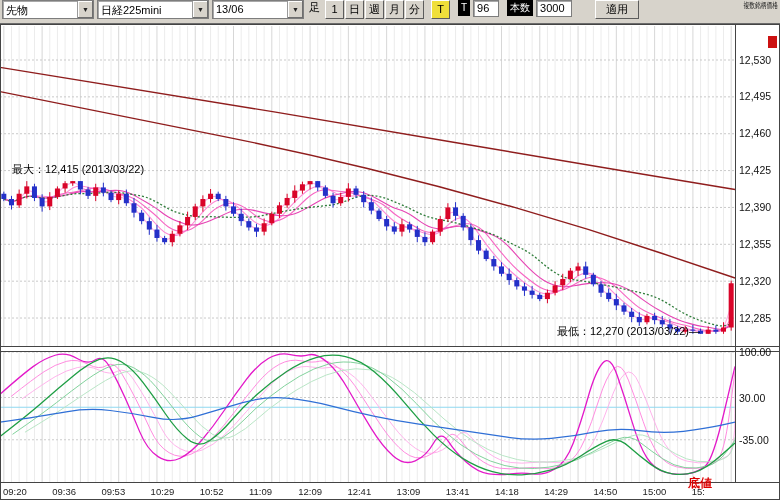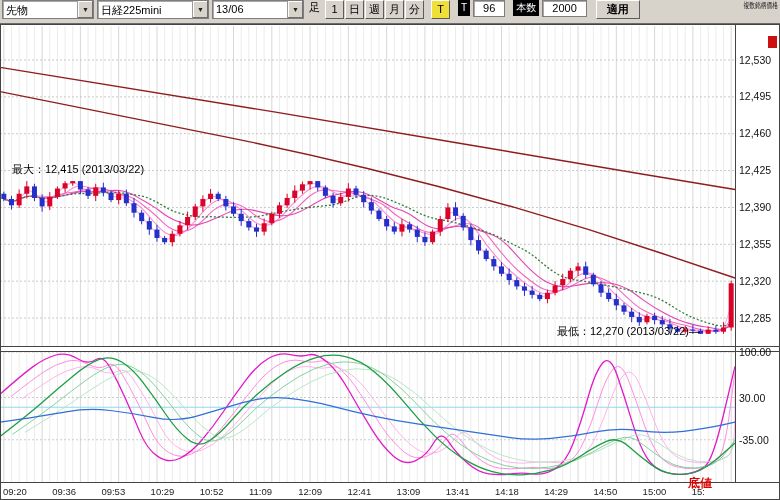--- a/index.html
+++ b/index.html
@@ -15,23 +15,23 @@
   .w90{width:92px}.w110{width:112px}.w85{width:92px}
   .tb-label{padding:0 2px;color:#000;}
   .btn3d{box-sizing:border-box;height:19px;min-width:19px;padding:0 2px;background:#d7d3cb;border:1px solid;
     border-color:#ffffff #5c5c5c #5c5c5c #ffffff;font-size:11px;line-height:15px;text-align:center;
     font-family:"Liberation Sans",sans-serif;color:#000;}
   #period-buttons{display:inline-flex;gap:1px;}
   .btn3d.yellow{background:#f0df3a;margin-left:4px;}
   .chip{display:inline-block;background:#000;color:#fff;height:16px;line-height:16px;padding:0 3px;
     font-size:10px;margin-left:5px;}
   .field{display:inline-block;box-sizing:border-box;background:#fff;border:1px solid #7d7d7d;
-    box-shadow:inset 1px 1px 0 #a8a8a8;height:17px;line-height:15px;padding:0 9px;font-size:11px;color:#000;}
+    box-shadow:inset 1px 1px 0 #a8a8a8;height:17px;line-height:15px;padding:0 3px;font-size:11px;color:#000;}
   .w30{min-width:26px}.w40{min-width:36px}
-  .btn3d.apply{min-width:44px;margin-left:6px;font-weight:bold;}
+  .btn3d.apply{min-width:44px;margin-left:20px;}
   .corner{margin-left:auto;font-size:8px;color:#222;transform:scaleX(0.72);transform-origin:right center;}
   .chart-wrap{width:653px;height:476px;}
   svg text{font-family:"Liberation Sans",sans-serif;}
 </style>
 </head>
 <body>
 
 <div class="app">
   <div class="toolbar">
     <div class="combo w90">
@@ -51,21 +51,21 @@
         <button class="btn3d">1</button>
         <button class="btn3d">日</button>
         <button class="btn3d">週</button>
         <button class="btn3d">月</button>
         <button class="btn3d">分</button>
       </div>
     <button class="btn3d yellow">T</button>
     <span class="chip">T</span>
     <span class="field w30">96</span>
     <span class="chip">本数</span>
-    <span class="field w40">2000</span>
+    <span class="field w40">3000</span>
     <button class="btn3d apply">適用</button>
     <span class="corner">複数銘柄価格</span>
   </div>
   <div class="chart-wrap">
     <svg id="chart" width="780" height="476">
         <rect x="0" y="0" width="780" height="476" fill="#ffffff"></rect>
         <g>
           <line x1="3.828125" y1="2" x2="3.828125" y2="322" stroke="#d7d7d7" stroke-width="1"></line>
           <line x1="3.828125" y1="328" x2="3.828125" y2="458" stroke="#d7d7d7" stroke-width="1"></line>
           <line x1="11.484375" y1="2" x2="11.484375" y2="322" stroke="#ececec" stroke-width="1"></line>

